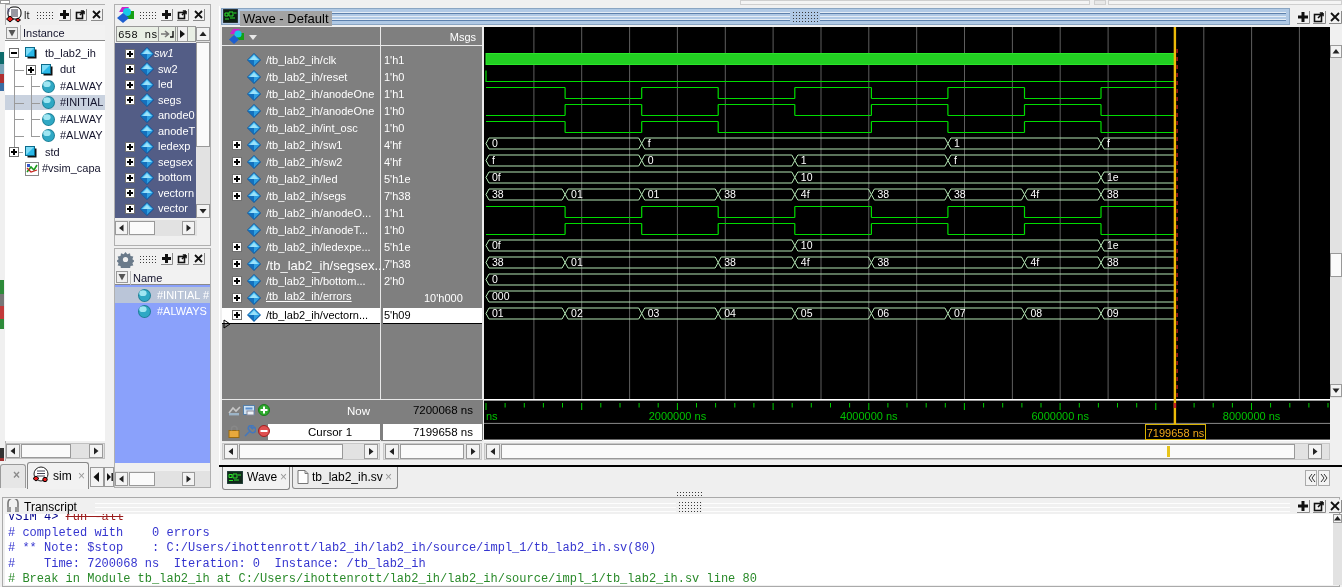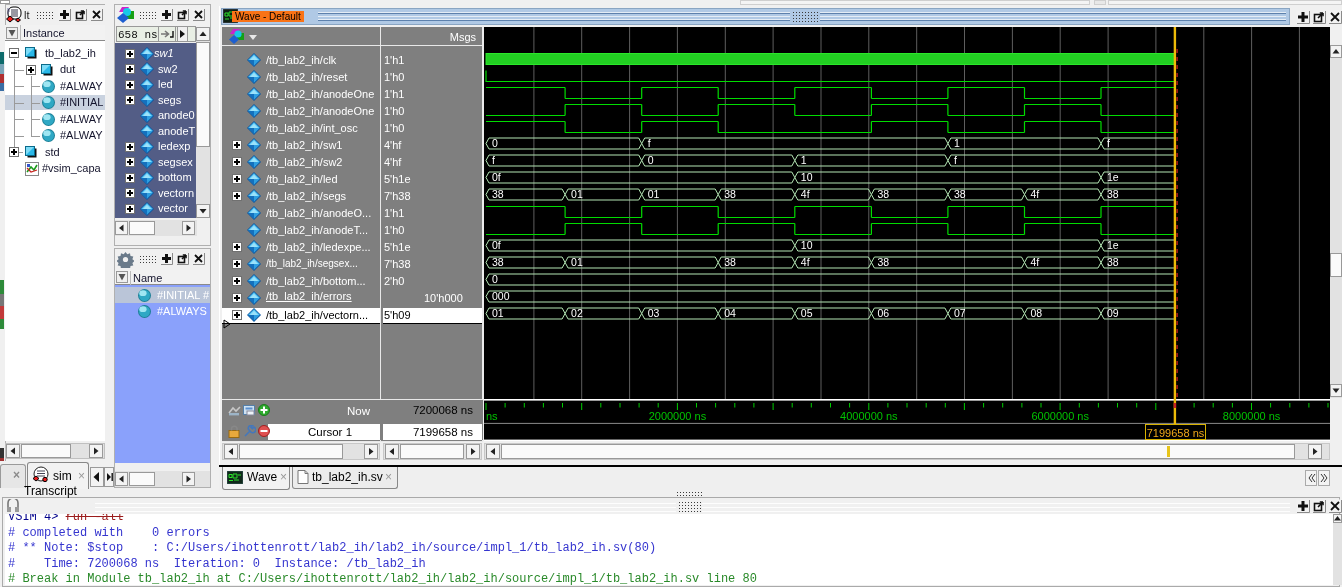--- a/index.html
+++ b/index.html
@@ -418,21 +418,21 @@
 <div class="ab" style="left:318px;top:12px;width:968px;height:1.5px;background:#5d81ad;border-top:1px solid #e4edf6;"></div>
 <div class="ab" style="left:318px;top:15.5px;width:968px;height:1.5px;background:#5d81ad;border-top:1px solid #e4edf6;"></div>
 <div class="ab" style="left:318px;top:19px;width:968px;height:1.5px;background:#5d81ad;border-top:1px solid #e4edf6;"></div>
 <div class="ab" style="left:790px;top:10px;width:30px;height:13px;background:#b0c9e5;"></div>
 <div style="position:absolute;left:792px;top:11px;width:26px;height:11px;background-image:radial-gradient(#3a3a3a 0.7px, transparent 0.9px);background-size:3px 3px;"></div>
 <svg width="15" height="14" viewBox="0 0 15 14" style="position:absolute;left:223px;top:9px;">
     <rect x="0" y="0" width="15" height="14" fill="#0c2014" stroke="#445"></rect>
     <path d="M2 4 h3 v3 h-3z M6 3 h4 v4 h-4z M11 4 h2.5" stroke="#2ae02a" stroke-width="1" fill="none"></path>
     <path d="M2 10 h4 M7 9 h5" stroke="#2ae02a" stroke-width="1" fill="none"></path>
   </svg>
-<div class="ab" style="left:232px;top:11px;font-size:10px;color:#000;background:#f97316;padding:0 3px;">Wave - Default</div>
+<div class="ab" style="left:240px;top:11px;font-size:13px;color:#000;background:#a3a3a3;padding:0 3px;">Wave - Default</div>
 <svg width="14" height="14" viewBox="0 0 14 14" style="position:absolute;left:1296px;top:10px;">
     <rect x="0.5" y="0.5" width="13" height="13" fill="#f2f2f2" stroke="none"></rect>
     <rect x="5.5" y="2" width="3" height="10" fill="#111"></rect>
     <rect x="2" y="5.5" width="10" height="3" fill="#111"></rect>
     <path d="M1 13.5 H13.5 V1" stroke="#8a8a8a" fill="none"></path>
   </svg>
 <svg width="14" height="14" viewBox="0 0 14 14" style="position:absolute;left:1312px;top:10px;">
     <rect x="0.5" y="0.5" width="13" height="13" fill="#f2f2f2" stroke="none"></rect>
     <rect x="2.5" y="4.5" width="7" height="7" fill="none" stroke="#111" stroke-width="1.6"></rect>
     <path d="M6 8 L11 3 M11 3 h-3.2 M11 3 v3.2" stroke="#111" stroke-width="1.6" fill="none"></path>
@@ -602,21 +602,21 @@
     <rect x="2" y="4" width="6" height="2" fill="#000"></rect>
     <rect x="4" y="2" width="2" height="6" fill="#000"></rect>
   </svg>
 <svg width="14" height="14" viewBox="0 0 14 14" style="position:absolute;left:247px;top:257.0px;">
     <polygon points="7.0,0 14,7.0 7.0,14 0,7.0" fill="#0d57a0"></polygon>
     <polygon points="7.0,1.2 12.8,7.0 7.0,12.8 1.2,7.0" fill="#2f9fe0"></polygon>
     <polygon points="7.0,1.2 12.8,7.0 1.2,7.0" fill="#55c4f2"></polygon>
     <polygon points="7.0,2.8 11.2,7.0 7.0,7.0 2.8,7.0" fill="#9ae2fb"></polygon>
     <polygon points="7.0,7.0 7.0,12.8 1.2,7.0" fill="#1470bd"></polygon>
   </svg>
-<div class="ab" style="left:266px;top:257.5px;font-size:10px;color:#fff;white-space:nowrap;">/tb_lab2_ih/segsex...</div>
+<div class="ab" style="left:266px;top:257.5px;font-size:13px;color:#fff;white-space:nowrap;">/tb_lab2_ih/segsex...</div>
 <div class="ab" style="left:384px;top:257.5px;font-size:11px;color:#fff;white-space:nowrap;">7'h38</div>
 <svg width="10" height="10" viewBox="0 0 10 10" style="position:absolute;left:232px;top:276.0px;">
     <rect x="0.5" y="0.5" width="9" height="9" fill="#fff" stroke="#707070"></rect>
     <rect x="2" y="4" width="6" height="2" fill="#000"></rect>
     <rect x="4" y="2" width="2" height="6" fill="#000"></rect>
   </svg>
 <svg width="14" height="14" viewBox="0 0 14 14" style="position:absolute;left:247px;top:274.0px;">
     <polygon points="7.0,0 14,7.0 7.0,14 0,7.0" fill="#0d57a0"></polygon>
     <polygon points="7.0,1.2 12.8,7.0 7.0,12.8 1.2,7.0" fill="#2f9fe0"></polygon>
     <polygon points="7.0,1.2 12.8,7.0 1.2,7.0" fill="#55c4f2"></polygon>
@@ -920,21 +920,21 @@
     <path d="M16 4 l3 4 -3 4 M19 4 l3 4 -3 4" stroke="#333" fill="none"></path>
   </svg>
 <div class="ab" style="left:0;top:490px;width:1342px;height:7px;background:#f0f0f0;"></div>
 <div style="position:absolute;left:676px;top:491px;width:28px;height:5px;background-image:radial-gradient(#3a3a3a 0.7px, transparent 0.9px);background-size:3px 3px;"></div>
 <div class="ab" style="left:2px;top:497px;width:1338px;height:90px;background:#f0f0f0;border:1px solid #aaa;"></div>
 <svg width="15" height="13" viewBox="0 0 15 13" style="position:absolute;left:6px;top:499px;">
     <path d="M2 9 V4 a5 5 0 0 1 10 0 V9" fill="none" stroke="#777" stroke-width="1.6"></path>
     <rect x="1" y="8" width="4" height="5" fill="#999"></rect>
     <rect x="9" y="8" width="4" height="5" fill="#999"></rect>
   </svg>
-<div class="ab" style="left:24px;top:484px;font-size:12px;color:#000;">Transcript</div>
+<div class="ab" style="left:24px;top:500px;font-size:12px;color:#000;">Transcript</div>
 <div class="ab" style="left:95px;top:503px;width:1195px;height:1px;background:#c2c2c2;border-bottom:1px solid #fdfdfd;"></div>
 <div class="ab" style="left:95px;top:507px;width:1195px;height:1px;background:#c2c2c2;border-bottom:1px solid #fdfdfd;"></div>
 <div class="ab" style="left:95px;top:511px;width:1195px;height:1px;background:#c2c2c2;border-bottom:1px solid #fdfdfd;"></div>
 <div class="ab" style="left:676px;top:500px;width:26px;height:13px;background:#f0f0f0;"></div>
 <div style="position:absolute;left:678px;top:501px;width:24px;height:12px;background-image:radial-gradient(#3a3a3a 0.7px, transparent 0.9px);background-size:3px 3px;"></div>
 <svg width="14" height="14" viewBox="0 0 14 14" style="position:absolute;left:1296px;top:499px;">
     <rect x="0.5" y="0.5" width="13" height="13" fill="#f2f2f2" stroke="none"></rect>
     <rect x="5.5" y="2" width="3" height="10" fill="#111"></rect>
     <rect x="2" y="5.5" width="10" height="3" fill="#111"></rect>
     <path d="M1 13.5 H13.5 V1" stroke="#8a8a8a" fill="none"></path>

